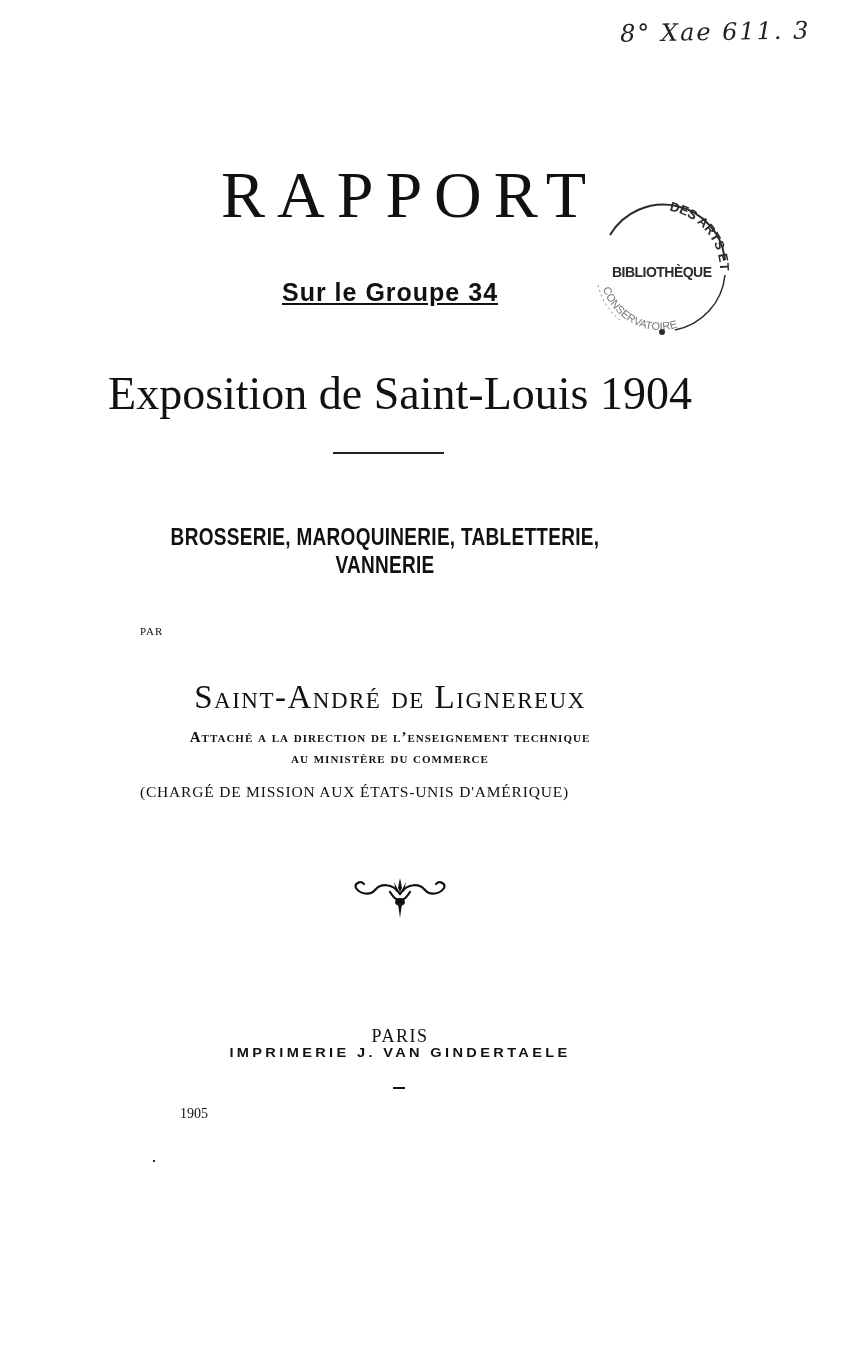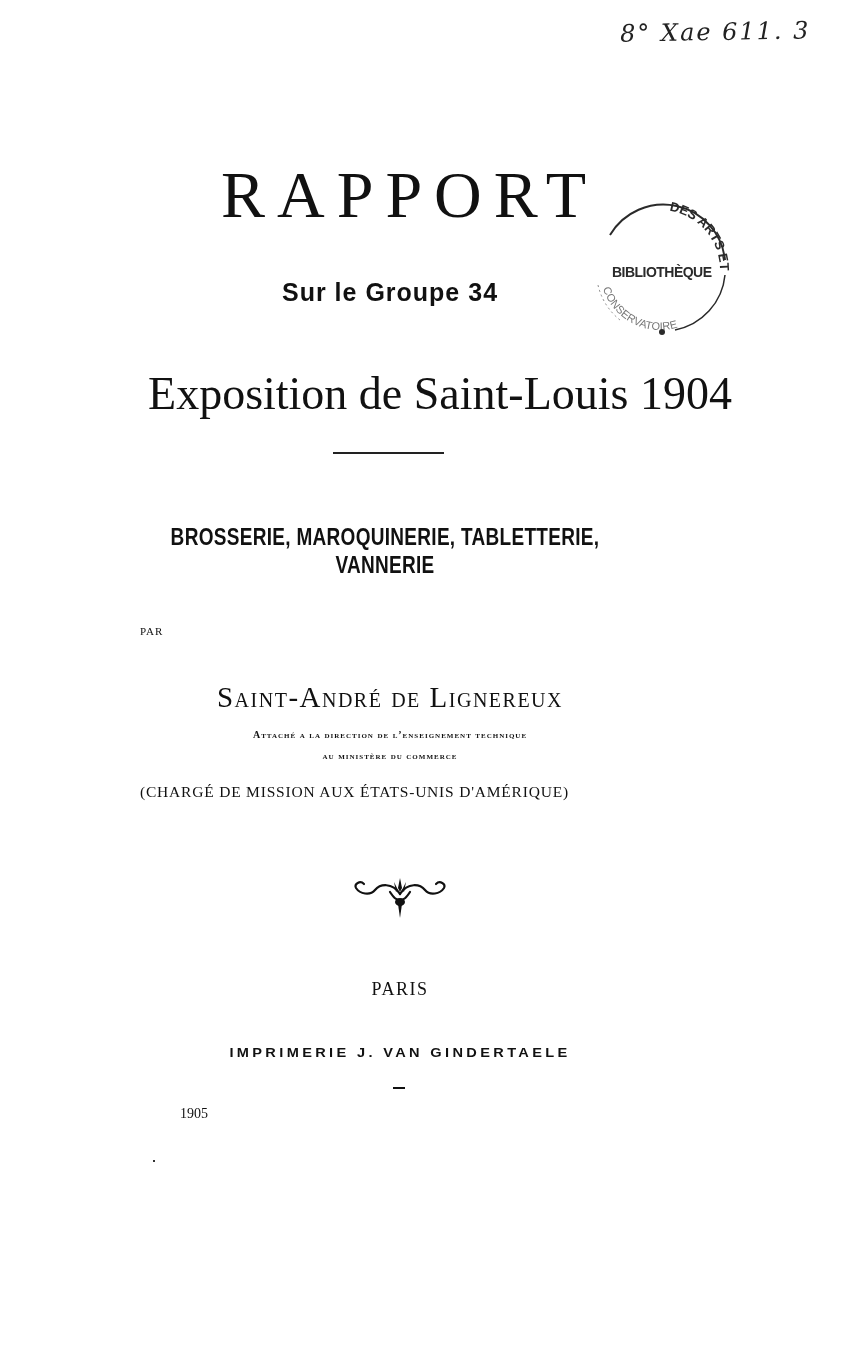--- a/index.html
+++ b/index.html
@@ -44,31 +44,31 @@
     .subtitle {
       top: 277px;
       left: 205px;
       width: 370px;
       text-align: center;
       font-family: "Liberation Sans", sans-serif;
       font-weight: bold;
       font-size: 25px;
       letter-spacing: 1px;
       line-height: 30px;
+      text-decoration: underline;
     }
 
     .exposition {
       top: 366px;
       left: 100px;
       width: 600px;
       text-align: center;
       font-family: "Liberation Serif", serif;
       font-size: 46px;
       line-height: 56px;
-      margin-left: 40px;
     }
 
     .rule {
       top: 452px;
       left: 333px;
       width: 111px;
       height: 2px;
       background: #222;
     }
 
@@ -93,31 +93,31 @@
       text-align: left;
       font-size: 11px;
       letter-spacing: 1px;
     }
 
     .author {
       top: 683px;
       left: 140px;
       width: 500px;
       text-align: center;
-      font-size: 29px;
+      font-size: 33px;
       font-variant: small-caps;
       letter-spacing: 1.5px;
       line-height: 28px;
     }
 
     .affil1, .affil2 {
       left: 140px;
       width: 500px;
       text-align: center;
-      font-size: 10px;
+      font-size: 15px;
       font-variant: small-caps;
       font-weight: bold;
       letter-spacing: 1px;
     }
     .affil1 { top: 729px; }
     .affil2 { top: 750px; text-align: center; }
 
     .mission {
       top: 783px;
       left: 140px;
@@ -128,21 +128,21 @@
     }
 
     .ornament {
       top: 872px;
       left: 350px;
       width: 100px;
       height: 50px;
     }
 
     .paris {
-      top: 979px;
+      top: 1026px;
       left: 180px;
       width: 440px;
       text-align: center;
       font-size: 18px;
       letter-spacing: 1.5px;
     }
 
     .printer {
       top: 1045px;
       left: 180px;

